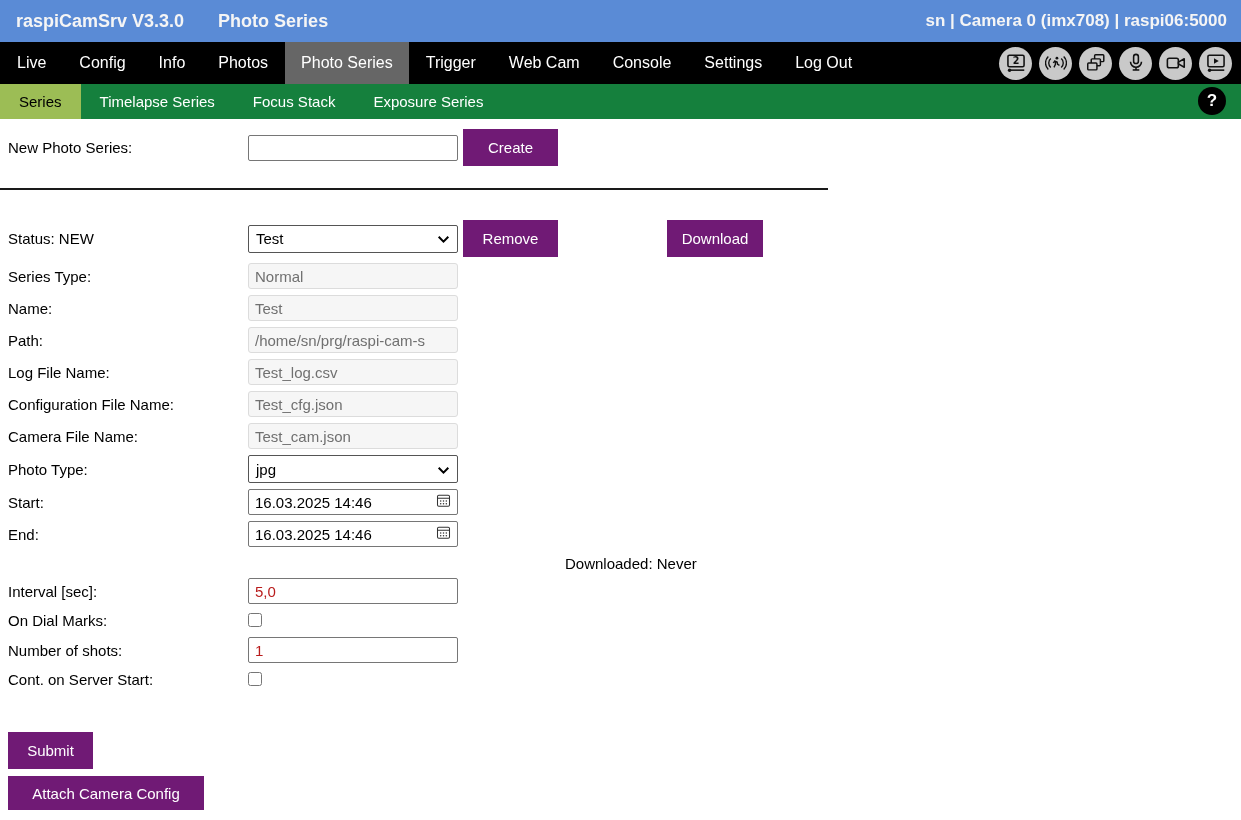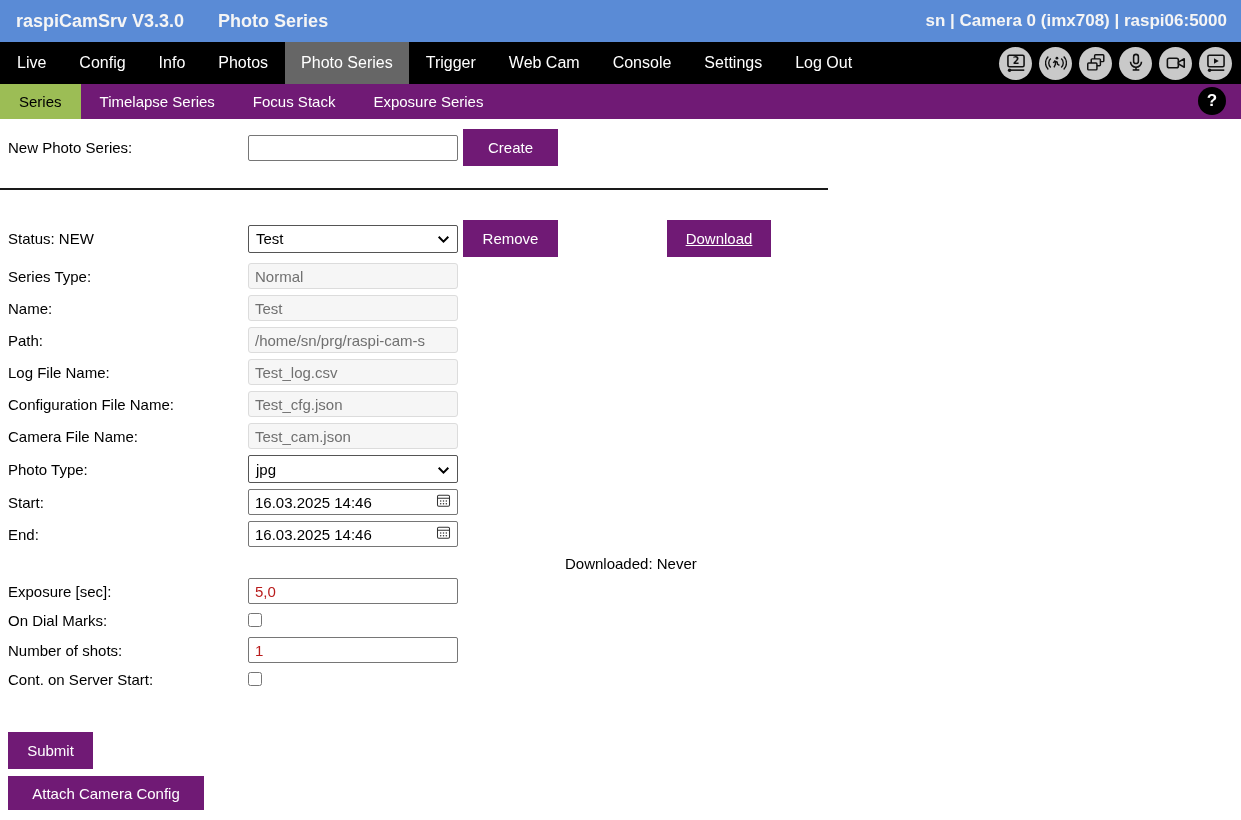--- a/index.html
+++ b/index.html
@@ -26,21 +26,21 @@
   }
   .nav-item.active { background:#666; }
   .nav-icons { margin-left:auto; display:flex; align-items:center; gap:7px; padding-right:9px; }
   .icon-btn {
     width:33px; height:33px; border-radius:50%; background:#c9c9c9;
     display:flex; align-items:center; justify-content:center; cursor:pointer; flex:0 0 auto;
   }
   .icon-btn svg { width:22px; height:22px; display:block; }
 
   
-  .subnav { height:35px; background:#701a75; display:flex; align-items:stretch; position:relative; }
+  .subnav { height:35px; background:#15803d; display:flex; align-items:stretch; position:relative; }
   .subnav-item {
     display:flex; align-items:center; padding:0 19px;
     color:#fff; font-size:15px; cursor:pointer; white-space:nowrap;
   }
   .subnav-item.active { background:#9cbd55; color:#000; }
   .help-btn {
     position:absolute; right:15px; top:3px; width:28px; height:28px; border-radius:50%;
     background:#000; color:#fff; font-size:17px; font-weight:bold;
     display:flex; align-items:center; justify-content:center; cursor:pointer;
   }
@@ -67,21 +67,21 @@
     display:flex; align-items:center; justify-content:space-between; padding:0 6px; cursor:text;
   }
   .cbx { width:14px; height:14px; margin:0; accent-color:#767676; }
   .cbx-row { height:20px; margin-bottom:7px; }
 
   .btn {
     background:#701a75; color:#fff; border:none; font-family:inherit; font-size:15px;
     display:inline-flex; align-items:center; justify-content:center; cursor:pointer; height:37px;
   }
   .btn-create, .btn-remove { width:95px; margin-left:5px; }
-  .btn-download { width:104px; margin-left:109px;text-decoration:underline; }
+  .btn-download { width:96px; margin-left:109px; }
   .btn-submit { width:85px; margin-top:36px; }
   .btn-attach { width:196px; margin-top:7px; height:34px;text-align:center; }
 
   hr.divider { border:none; border-top:2px solid #1a1a1a; width:828px; margin:22px 0 0 -8px; }
   .status-row { margin-top:30px; }
   .downloaded-line { margin:8px 0 6px 557px; color:#000; }
 </style>
 </head>
 <body>
 
@@ -269,21 +269,21 @@
             <circle cx="8" cy="11.4" r="0.8" fill="#333" stroke="none"></circle>
             <circle cx="11" cy="11.4" r="0.8" fill="#333" stroke="none"></circle>
         </svg>
       </span>
     </div>
   </div>
 
   <div class="downloaded-line">Downloaded: Never</div>
 
   <div class="form-row">
-    <span class="flabel">Exposure [sec]:</span>
+    <span class="flabel">Interval [sec]:</span>
     <input class="tinput" type="text" value="5,0" style="">
   </div>
 
   <div class="form-row cbx-row">
     <span class="flabel">On Dial Marks:</span>
     <input class="cbx" type="checkbox" style="">
   </div>
 
   <div class="form-row">
     <span class="flabel">Number of shots:</span>

